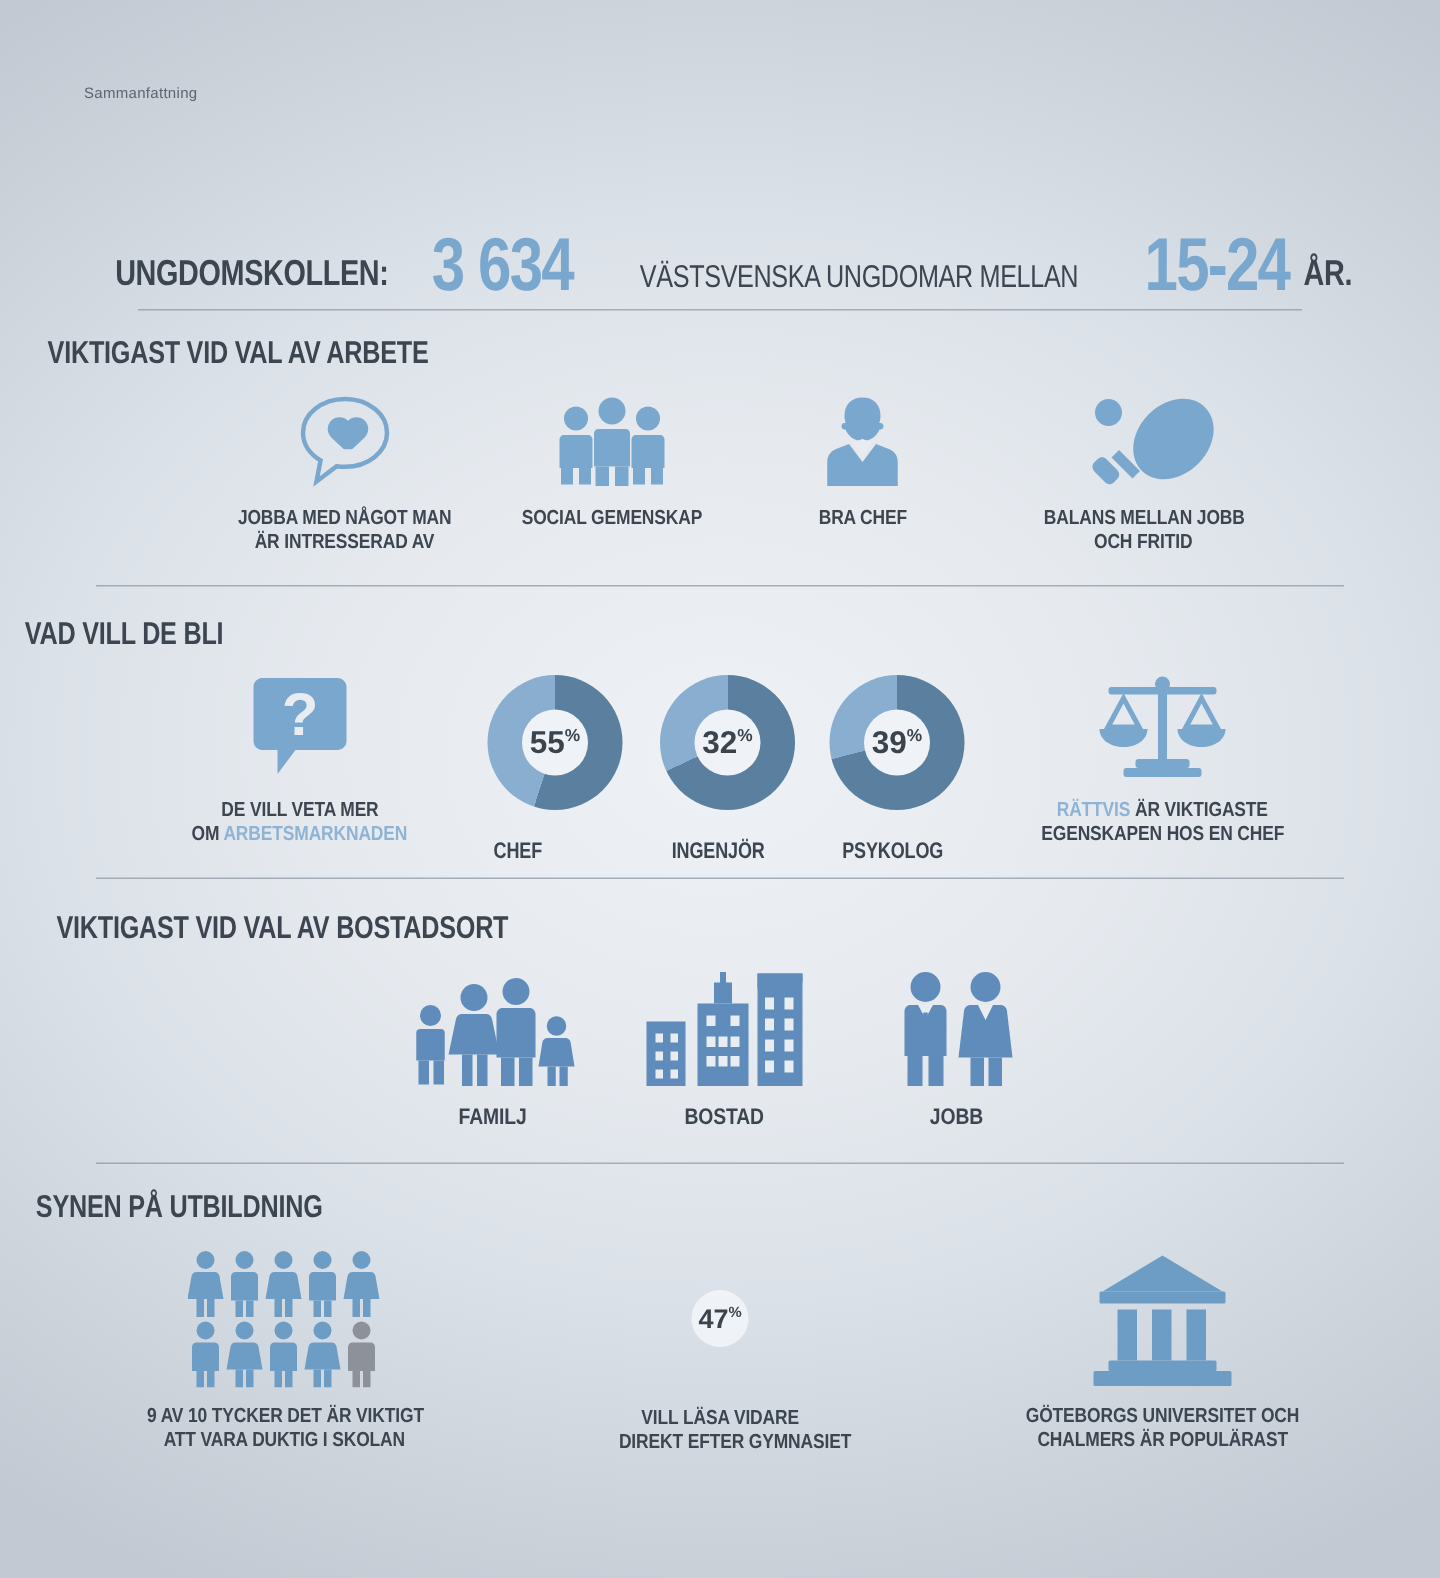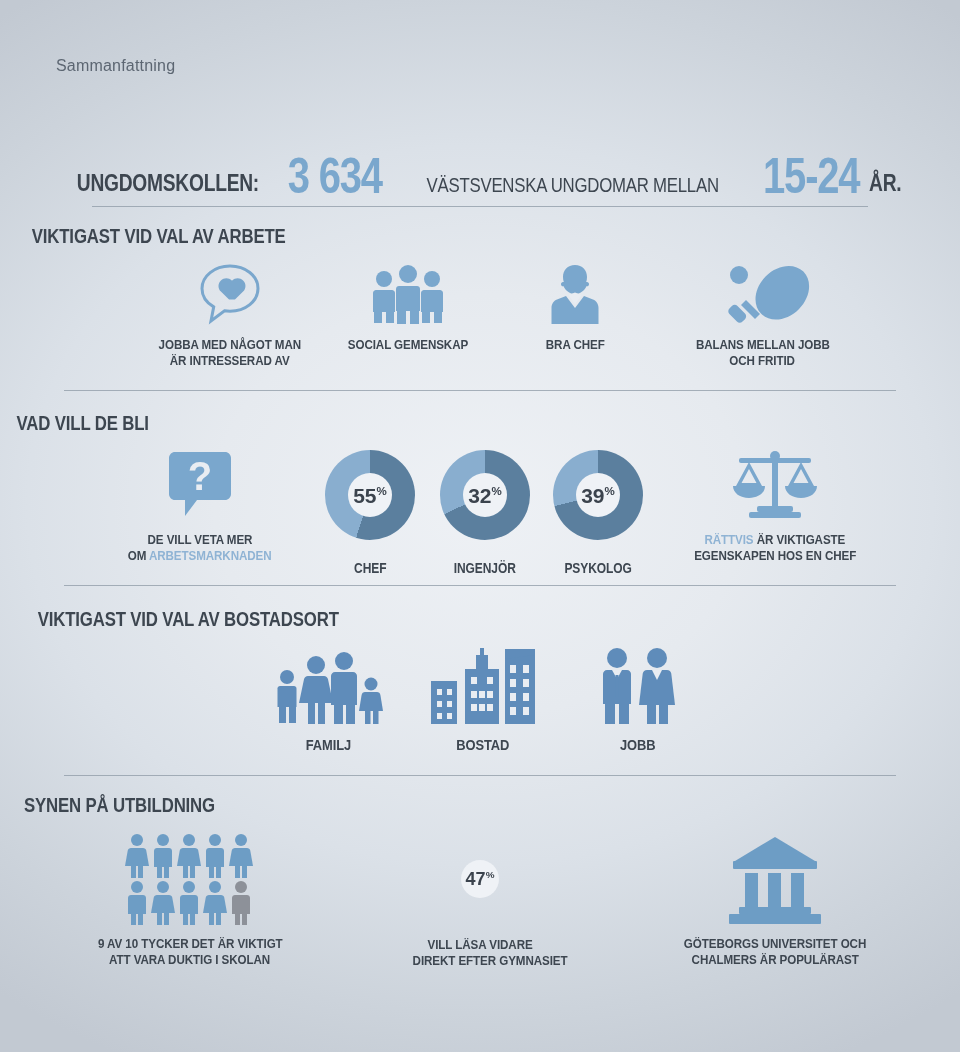--- a/index.html
+++ b/index.html
@@ -11,21 +11,21 @@
   }
   #page{
     position:relative;
     width:960px;height:1052px;
     background:
       radial-gradient(ellipse 780px 620px at 50% 48%, #eef1f5 0%, #e6eaef 34%, #dbe1e8 58%, #ccd3db 82%, #c2c9d2 100%);
   }
   
   .breadcrumb{
     position:absolute;left:56px;top:57px;
-    font-size:16px;color:#5c6672;letter-spacing:.2px;
+    font-size:10px;color:#5c6672;letter-spacing:.2px;
     font-family:"Liberation Sans", sans-serif;
   }
   
   .cond{
     font-family:"Liberation Sans Narrow","Liberation Sans", sans-serif;
     transform:scaleX(.80);
     transform-origin:center center;
     display:inline-block;
     white-space:nowrap;
   }
@@ -67,21 +67,21 @@
     position:absolute;border-radius:50%;background:#eff2f6;
     display:flex;align-items:center;justify-content:center;
   }
   .donut .val{
     font-weight:bold;color:#3b434d;line-height:1;
     font-family:"Liberation Sans Narrow","Liberation Sans", sans-serif;
   }
   .donut .val sup{font-size:.55em;vertical-align:super;font-weight:bold;}
 
   .pct-lbl{
-    font-size:15px;font-weight:bold;color:#3d4650;text-align:center;letter-spacing:-.1px;
+    font-size:15px;font-weight:bold;color:#3d4650;text-align:left;letter-spacing:-.1px;
   }
 </style>
 </head>
 <body>
 
 <div id="page">
 
   <div class="breadcrumb">Sammanfattning</div>
 
   <div class="title-row">

